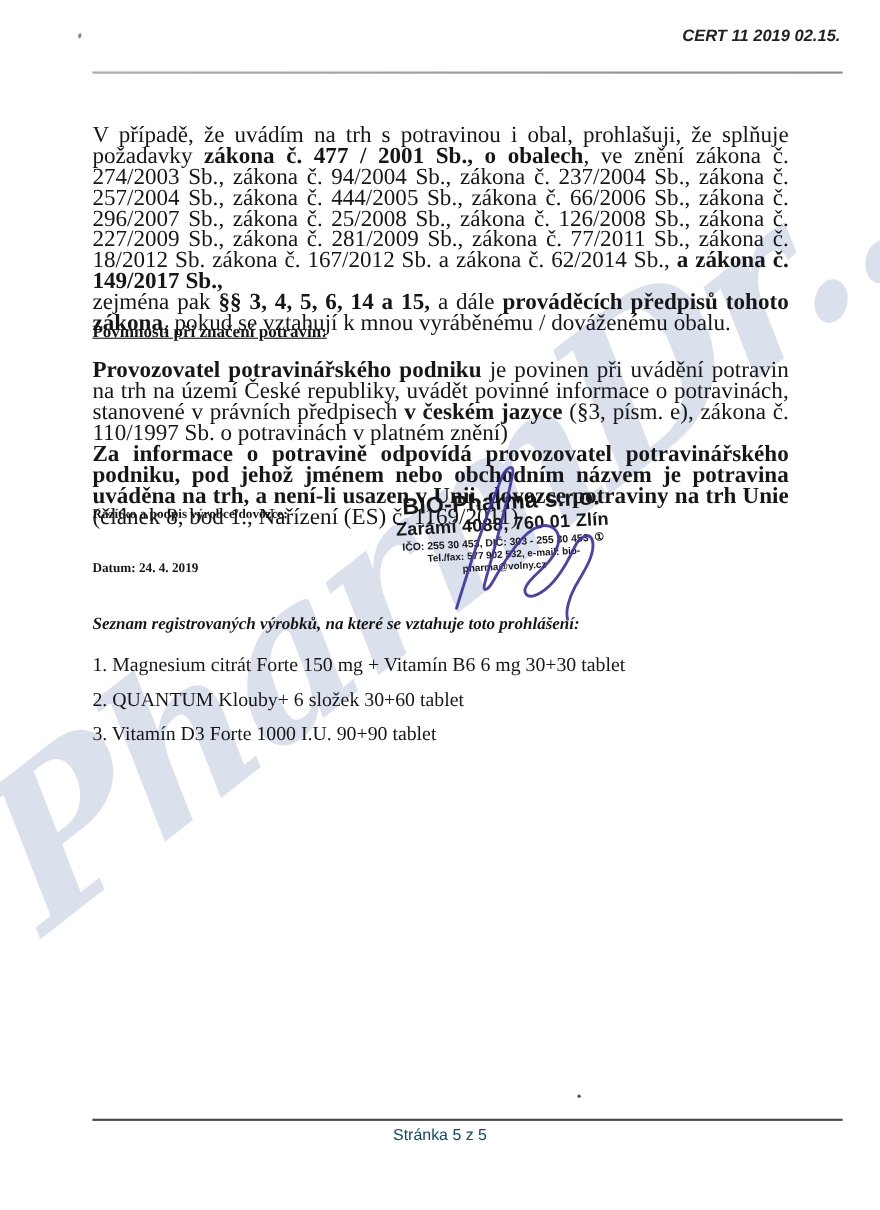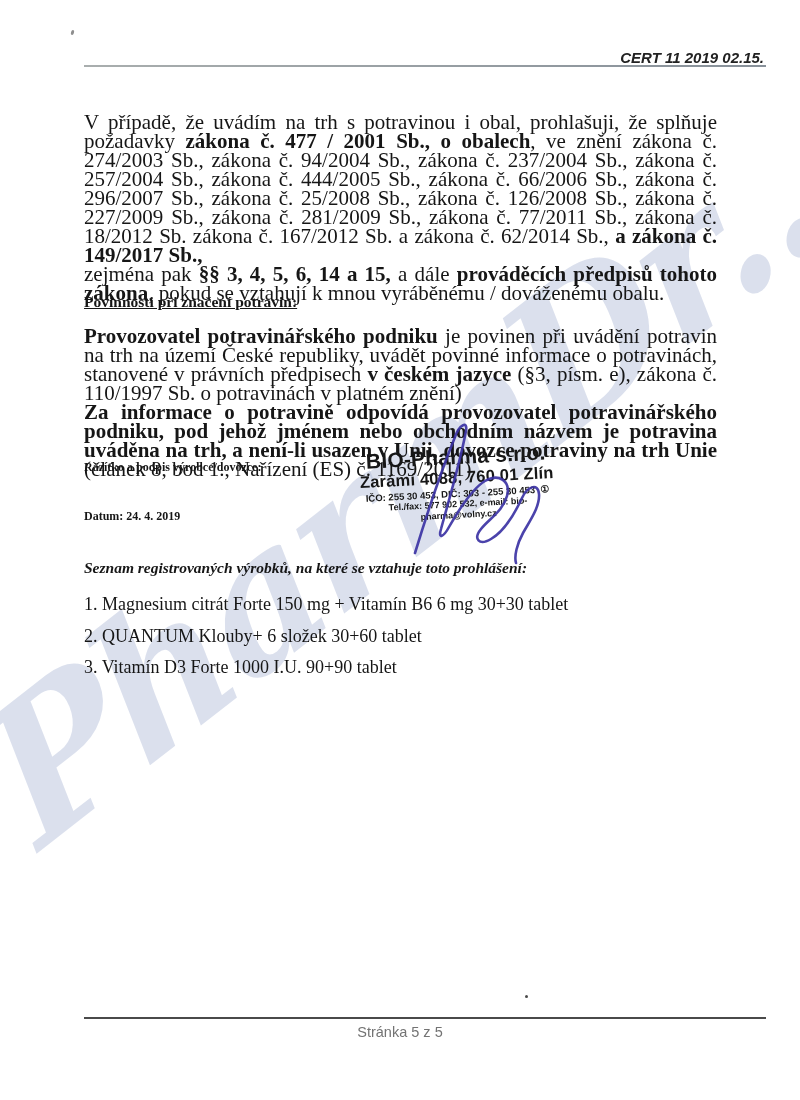--- a/index.html
+++ b/index.html
@@ -13,30 +13,30 @@
     position:absolute; left:55px; top:690px; z-index:0;
     font-family:"DejaVu Serif", serif; font-style:italic; font-weight:bold;
     font-size:185px; line-height:185px; letter-spacing:-6px; white-space:nowrap;
     color:rgba(170,182,212,0.42);
     transform:rotate(-38deg) skewX(-6deg); transform-origin:0 100%;
     pointer-events:none; user-select:none;
   }
   .content { position:relative; z-index:1; }
   
   .header-code {
-    position:absolute; top:49px; right:36px;
+    position:absolute; top:24px; right:36px;
     font-family:"Liberation Sans", sans-serif; font-style:italic; font-weight:bold;
     font-size:15px; color:#222;
   }
   .rule { position:absolute; left:84px; width:682px; }
   .header-rule { top:65px; height:2px; background:linear-gradient(to right,#a9aeae,#879099); }
   .footer-rule { top:1017px; height:1.5px; background:#4a4a4a; }
   .footer-text {
     position:absolute; top:1024px; left:0; width:800px; text-align:center;
-    font-family:"Liberation Sans", sans-serif; font-size:14.5px; color:#737373;
+    font-family:"Liberation Sans", sans-serif; font-size:14.5px; color:#0c4a6e;
   }
   
   .para {
     position:absolute; left:84px; width:633px;
     font-size:21px; line-height:19px; text-align:justify;
   }
   .para b, .label b { font-weight:bold; }
   .p-packaging { top:113px; }
   .p-labelling { top:327px; }
   .heading {

